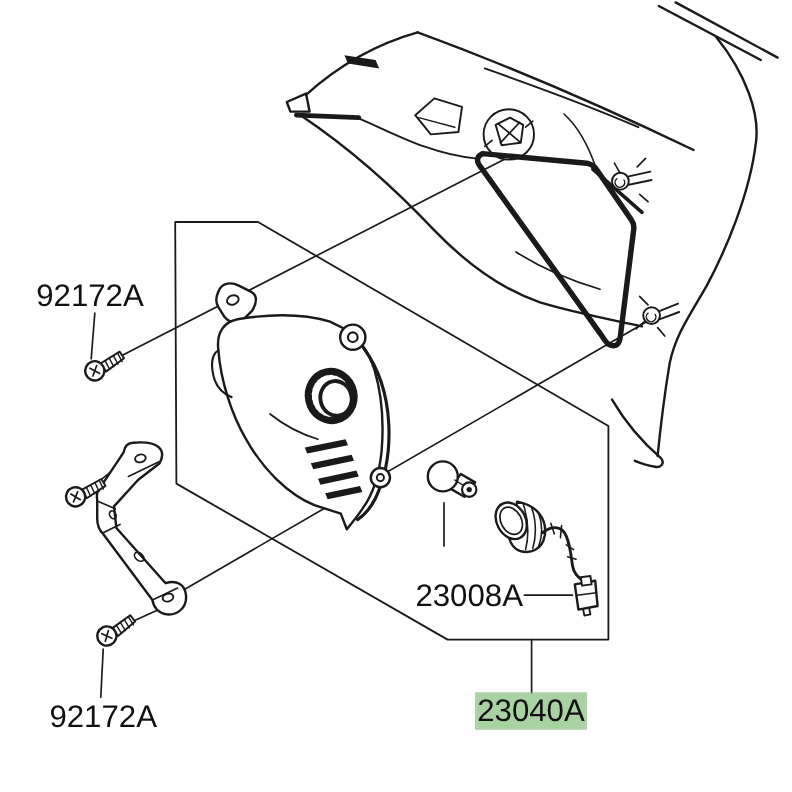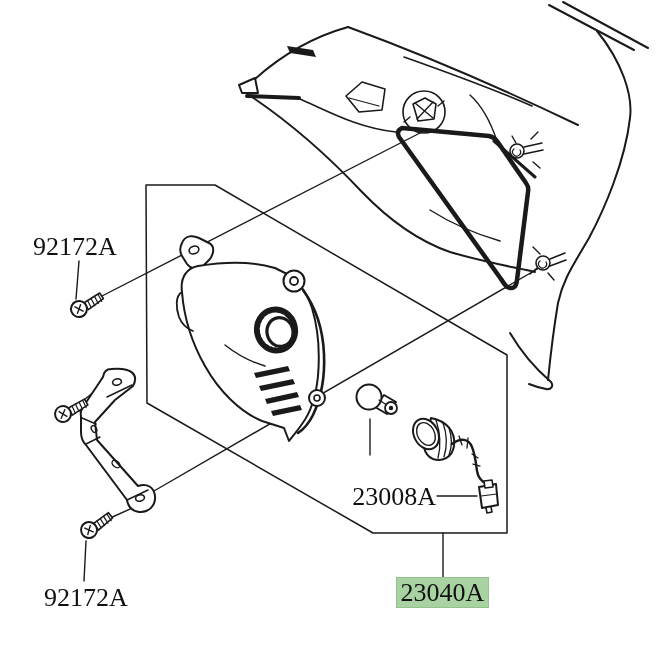--- a/index.html
+++ b/index.html
@@ -13,21 +13,20 @@
   #stage svg{position:absolute;left:0;top:0;}
   .part-label{
     position:absolute;
     font-size:26px;
     color:#111111;
     text-align:center;
     letter-spacing:0px;
     line-height:29px;
     white-space:nowrap;
     cursor:pointer;
-    font-family:Liberation Serif, serif;
   }
   .part-label.highlight{
     background:#a9d2a2;
     outline:1px solid #94c28c;
   }
   .ln{stroke:#1a1a1a;fill:none;stroke-linecap:round;stroke-linejoin:round;}
   .fw{fill:#ffffff;}
   .fb{fill:#1a1a1a;stroke:none;}
 </style>
 </head>
@@ -168,17 +167,17 @@
     <path class="ln" stroke-width="1.4" d="M-3,-3.5 L3,3.5 M3,-3.5 L-3,3.5"></path>
   </g>
 
 </svg>
 
   <div class="part-label" style="left:28px;top:232px;width:94px;">92172A</div>
 
   <div class="part-label" style="left:38px;top:583px;width:96px;">92172A</div>
 
 
-  <div class="part-label" style="left:346px;top:482px;width:90px;text-align:right;">23008A</div>
+  <div class="part-label" style="left:346px;top:482px;width:90px;">23008A</div>
 
   <div class="part-label highlight" style="left:397px;top:578px;width:91px;height:29px;">23040A</div>
 
 </div>
 
 </body></html>

